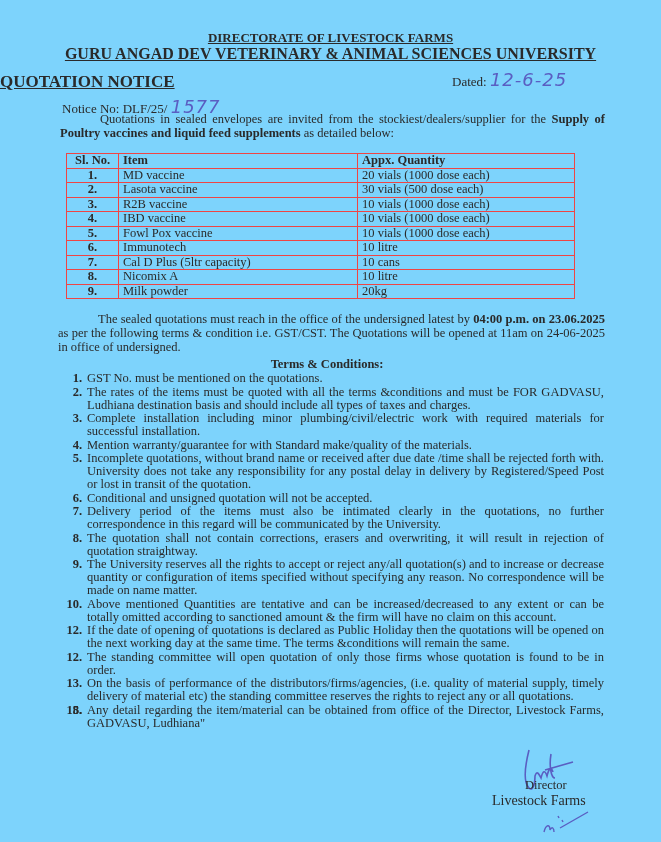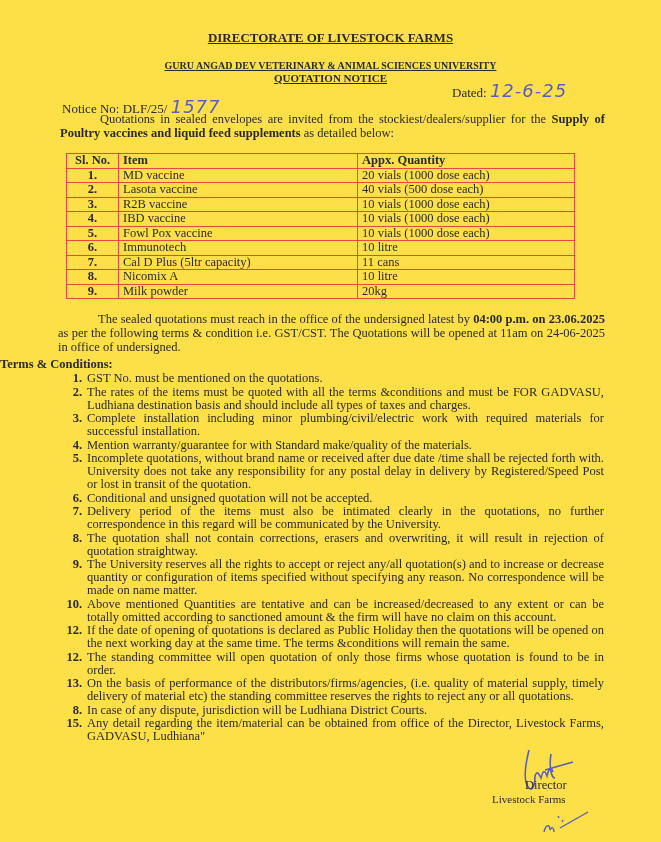--- a/index.html
+++ b/index.html
@@ -1,42 +1,42 @@
 <!DOCTYPE html>
 <html><head>
 <meta charset="utf-8">
 <style>
   html, body { margin: 0; padding: 0; background: #ffffff; }
   body {
     width: 661px; height: 842px; overflow: hidden; position: relative;
     font-family: "Liberation Serif", serif; color: #2a2a2a;
   }
-  .page { position: absolute; left: 0; top: 0; width: 661px; height: 842px; background: #fde047; }
+  .page { position: absolute; left: 0; top: 0; width: 661px; height: 842px; background: #7dd3fc; }
   .hdr { position: absolute; left: 0; width: 661px; text-align: center; font-weight: bold; text-decoration: underline; }
   .hdr1 { top: 30px; font-size: 13px; }
-  .hdr2 { top: 60px; font-size: 10px; }
-  .qnotice { position: absolute; left: 0; width: 661px; top: 72px; text-align: center; font-weight: bold; font-size: 11px; text-decoration: underline; }
+  .hdr2 { top: 45px; font-size: 16px; }
+  .qnotice { position: absolute; left: 0; width: 661px; top: 72px; font-weight: bold; font-size: 17px; text-decoration: underline; }
   .notice-no { position: absolute; left: 62px; top: 96px; font-size: 13px; }
   .hand { font-family: "DejaVu Sans", sans-serif; color: #5a5ec2; font-size: 18px; font-weight: normal; letter-spacing: 1px; font-style: italic; }
-  .dated { position: absolute; left: 452px; top: 80px; font-size: 13px; text-align: center; }
+  .dated { position: absolute; left: 452px; top: 69px; font-size: 13px; text-align: center; }
   .para { position: absolute; font-size: 12.5px; line-height: 14px; text-align: justify; }
   .intro { left: 60px; top: 112px; width: 545px; text-indent: 40px; }
   table.items { position: absolute; left: 66px; top: 153px; width: 509px; border-collapse: collapse; font-size: 12.5px; }
   table.items td, table.items th { border: 1px solid #ef4444; padding: 0 4px; height: 13.5px; line-height: 13px; text-align: left; margin-top: 28px; }
   table.items th { font-weight: bold; }
   td.sl, th.sl { width: 43px; text-align: center !important; font-weight: bold; }
   td.item, th.item { width: 230px; }
   .sealed { left: 58px; top: 312px; width: 547px; text-indent: 40px; }
-  .terms-title { position: absolute; left: 0; width: 654px; top: 357px; text-align: left; font-weight: bold; font-size: 12.5px; }
+  .terms-title { position: absolute; left: 0; width: 654px; top: 357px; text-align: center; font-weight: bold; font-size: 12.5px; }
   ol.terms { position: absolute; left: 72px; top: 372px; width: 532px; margin: 0; padding: 0; list-style: none; font-size: 12.5px; line-height: 13px; }
   ol.terms li { position: relative; padding-left: 15px; text-align: justify; margin-bottom: 0.5px; }
   ol.terms li .num { position: absolute; left: -14px; width: 24px; text-align: right; font-weight: bold; }
   .sig-mark { position: absolute; left: 515px; top: 748px; width: 60px; height: 45px; }
   .director { position: absolute; left: 525px; top: 778px; font-size: 12.5px; }
-  .farms { position: absolute; left: 492px; top: 793px; font-size: 11px; }
+  .farms { position: absolute; left: 492px; top: 793px; font-size: 14px; }
   .initial { position: absolute; left: 540px; top: 808px; width: 50px; height: 28px; }
 </style>
 </head>
 <body>
 
 <div class="page">
 
   <div class="hdr hdr1">DIRECTORATE OF LIVESTOCK FARMS</div>
   <div class="hdr hdr2">GURU ANGAD DEV VETERINARY &amp; ANIMAL SCIENCES UNIVERSITY</div>
 
@@ -64,21 +64,21 @@
     </thead>
     <tbody id="item-rows">
         <tr>
           <td class="sl">1.</td>
           <td class="item">MD vaccine</td>
           <td>20 vials (1000 dose each)</td>
         </tr>
         <tr>
           <td class="sl">2.</td>
           <td class="item">Lasota vaccine</td>
-          <td>40 vials (500 dose each)</td>
+          <td>30 vials (500 dose each)</td>
         </tr>
         <tr>
           <td class="sl">3.</td>
           <td class="item">R2B vaccine</td>
           <td>10 vials (1000 dose each)</td>
         </tr>
         <tr>
           <td class="sl">4.</td>
           <td class="item">IBD vaccine</td>
           <td>10 vials (1000 dose each)</td>
@@ -89,21 +89,21 @@
           <td>10 vials (1000 dose each)</td>
         </tr>
         <tr>
           <td class="sl">6.</td>
           <td class="item">Immunotech</td>
           <td>10 litre</td>
         </tr>
         <tr>
           <td class="sl">7.</td>
           <td class="item">Cal D Plus (5ltr capacity)</td>
-          <td>11 cans</td>
+          <td>10 cans</td>
         </tr>
         <tr>
           <td class="sl">8.</td>
           <td class="item">Nicomix A</td>
           <td>10 litre</td>
         </tr>
         <tr>
           <td class="sl">9.</td>
           <td class="item">Milk powder</td>
           <td>20kg</td>
@@ -121,21 +121,21 @@
       <li><span class="num">4.</span><span>Mention warranty/guarantee for with Standard make/quality of the materials.</span></li>
       <li><span class="num">5.</span><span>Incomplete quotations, without brand name or received after due date /time shall be rejected forth with. University does not take any responsibility for any postal delay in delivery by Registered/Speed Post or lost in transit of the quotation.</span></li>
       <li><span class="num">6.</span><span>Conditional and unsigned quotation will not be accepted.</span></li>
       <li><span class="num">7.</span><span>Delivery period of the items must also be intimated clearly in the quotations, no further correspondence in this regard will be communicated by the University.</span></li>
       <li><span class="num">8.</span><span>The quotation shall not contain corrections, erasers and overwriting, it will result in rejection of quotation straightway.</span></li>
       <li><span class="num">9.</span><span>The University reserves all the rights to accept or reject any/all quotation(s) and to increase or decrease quantity or configuration of items specified without specifying any reason. No correspondence will be made on name matter.</span></li>
       <li><span class="num">10.</span><span>Above mentioned Quantities are tentative and can be increased/decreased to any extent or can be totally omitted according to sanctioned amount &amp; the firm will have no claim on this account.</span></li>
       <li><span class="num">12.</span><span>If the date of opening of quotations is declared as Public Holiday then the quotations will be opened on the next working day at the same time. The terms &amp;conditions will remain the same.</span></li>
       <li><span class="num">12.</span><span>The standing committee will open quotation of only those firms whose quotation is found to be in order.</span></li>
       <li><span class="num">13.</span><span>On the basis of performance of the distributors/firms/agencies, (i.e. quality of material supply, timely delivery of material etc) the standing committee reserves the rights to reject any or all quotations.</span></li>
-      <li><span class="num">8.</span><span>In case of any dispute, jurisdiction will be Ludhiana District Courts.</span></li>
+      <li><span class="num">8.</span></li>
       <li><span class="num">15.</span><span>Any detail regarding the item/material can be obtained from office of the Director, Livestock Farms, GADVASU, Ludhiana"</span></li>
     </ol>
 
   <svg class="sig-mark" viewBox="0 0 60 45">
     <path d="M14 2 C10 18, 8 34, 14 40 C18 44, 20 36, 20 28 C22 22, 24 26, 26 30 C28 22, 30 22, 32 28 C34 20, 36 18, 38 24 M36 6 C34 18, 36 30, 40 30 M30 22 L58 14" stroke="#5a5ec2" stroke-width="1.6" fill="none"></path>
   </svg>
 
   <div class="director">Director</div>
   <div class="farms">Livestock Farms</div>
 

